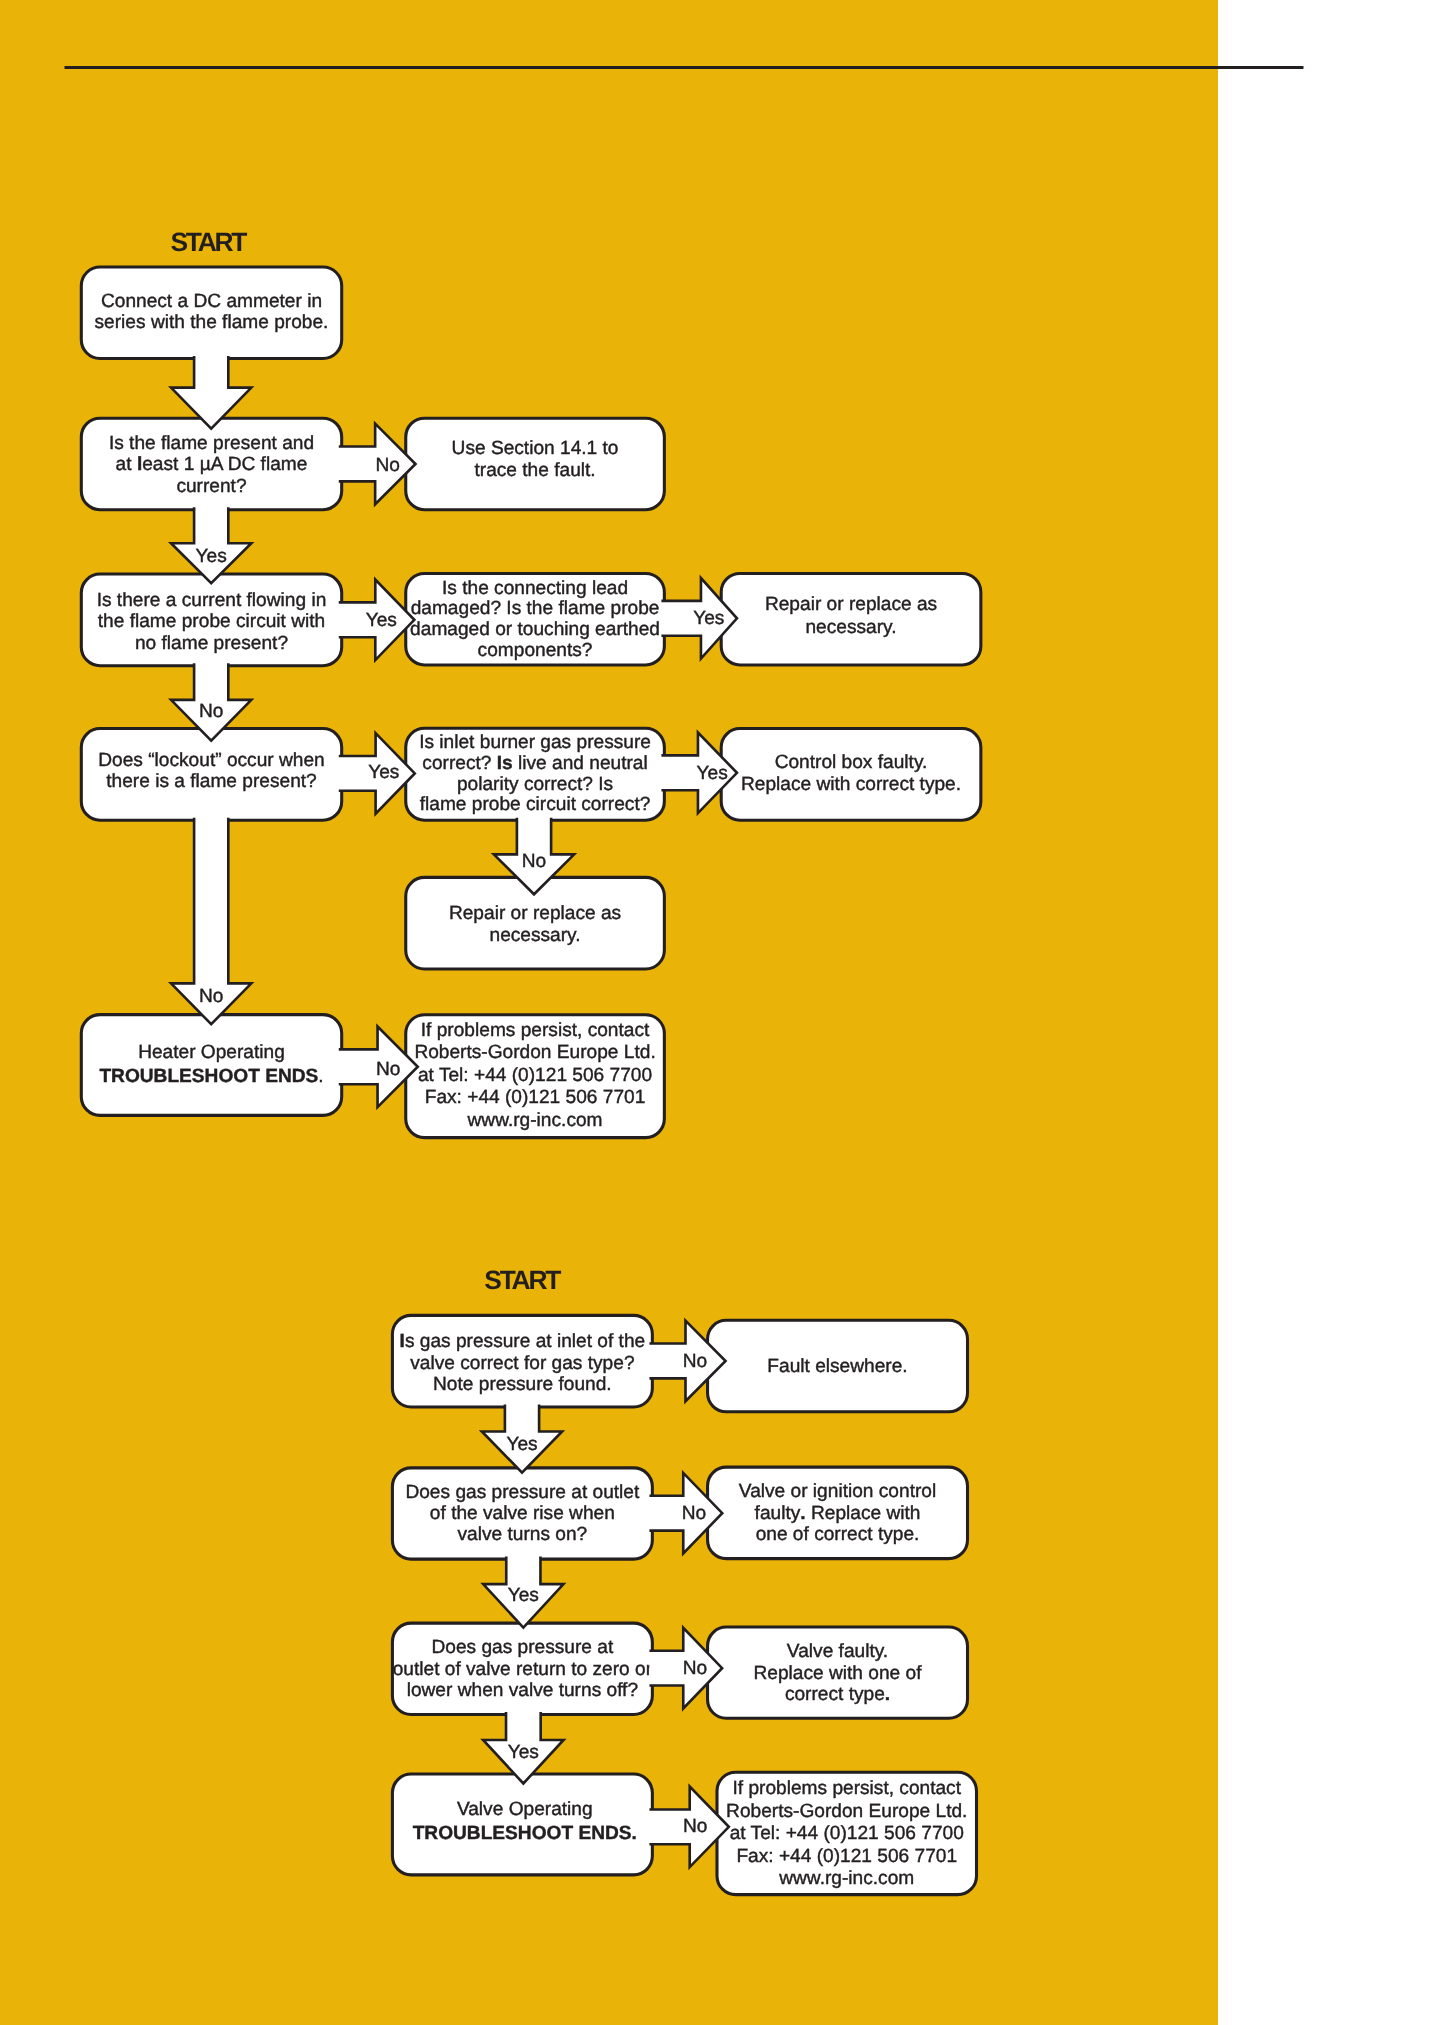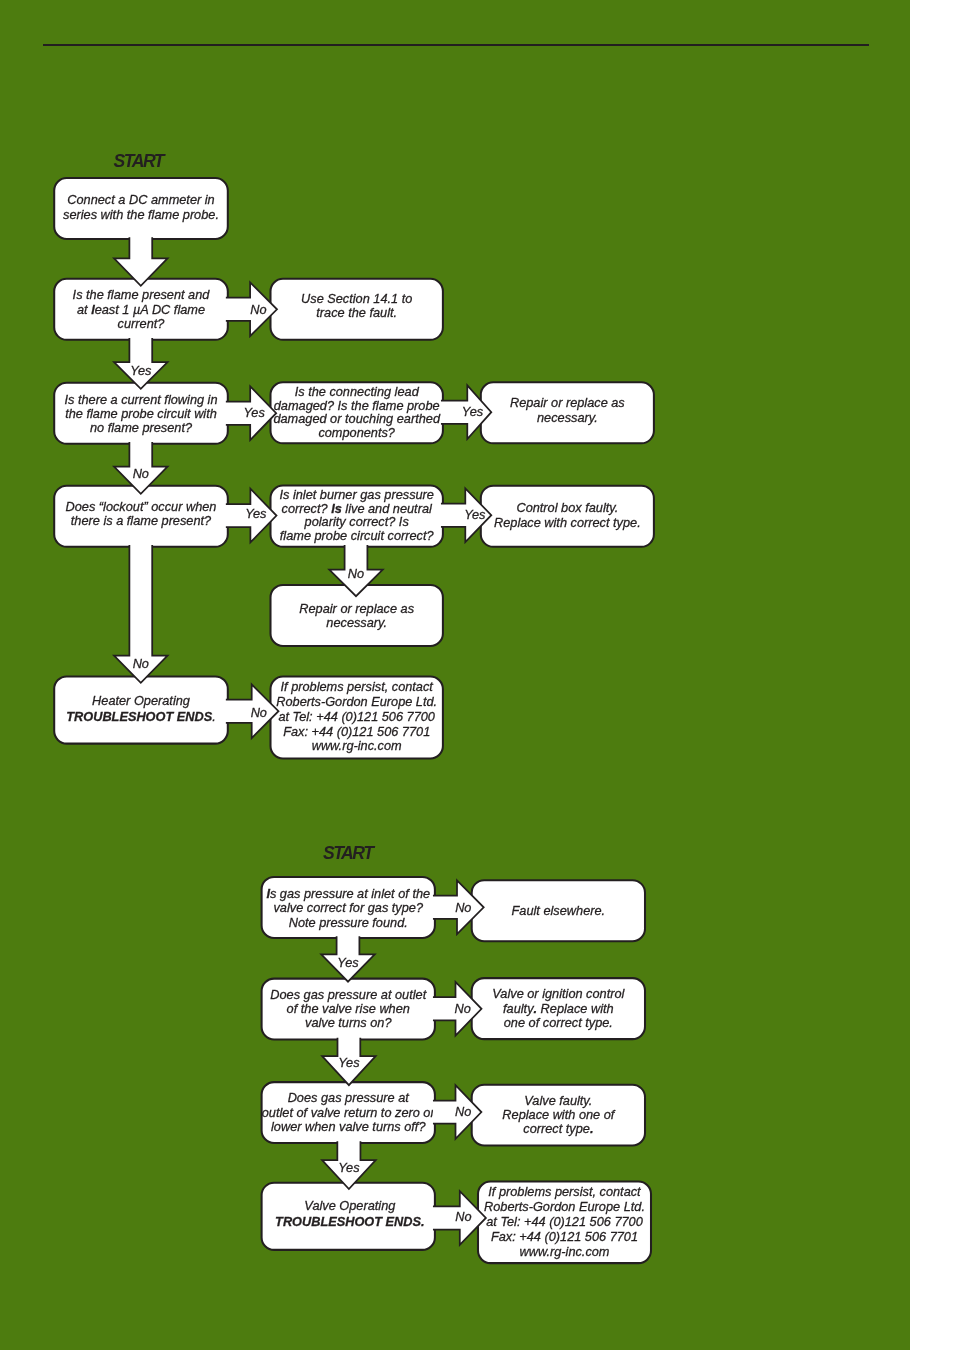--- a/index.html
+++ b/index.html
@@ -1,19 +1,19 @@
 <!DOCTYPE html>
 <html><head>
 <meta charset="utf-8">
 <title>Troubleshooting Flow Charts</title>
 <style>
   html,body{margin:0;padding:0;background:#ffffff;}
   body{width:954px;height:1350px;overflow:hidden;
        font-family:"Liberation Sans",sans-serif;color:#231f20;}
-  #page{position:relative;width:910px;height:1350px;background:#4d7c0f;font-style:italic;}
+  #page{position:relative;width:812px;height:1350px;background:#eab308;}
   #root{display:block;will-change:transform;}
   .boxline{fill:#ffffff;stroke:#231f20;stroke-width:2.05;}
   .arrowline{fill:#ffffff;stroke:#231f20;stroke-width:1.75;stroke-linejoin:miter;}
   .rule{stroke:#231f20;stroke-width:2;}
   text{font-family:"Liberation Sans",sans-serif;fill:#231f20;}
   .btext,.blabel{font-size:12.75px;stroke:#231f20;stroke-width:0.28;paint-order:stroke;}
   .start{font-size:17.6px;font-weight:bold;letter-spacing:-1.5px;}
   .bold{font-weight:bold;}
 </style>
 </head>

